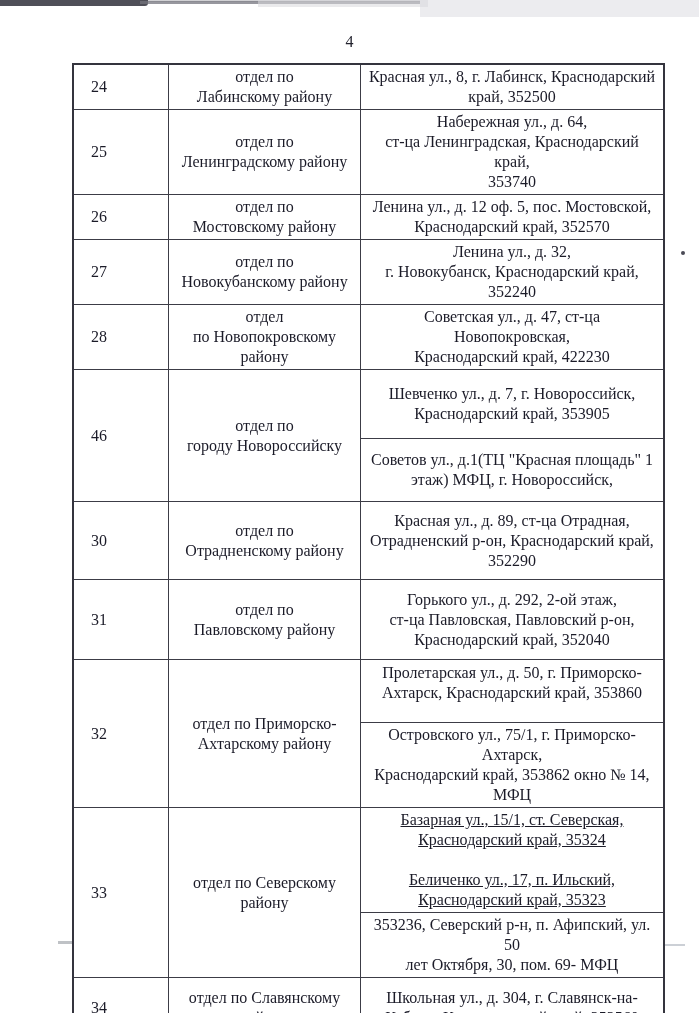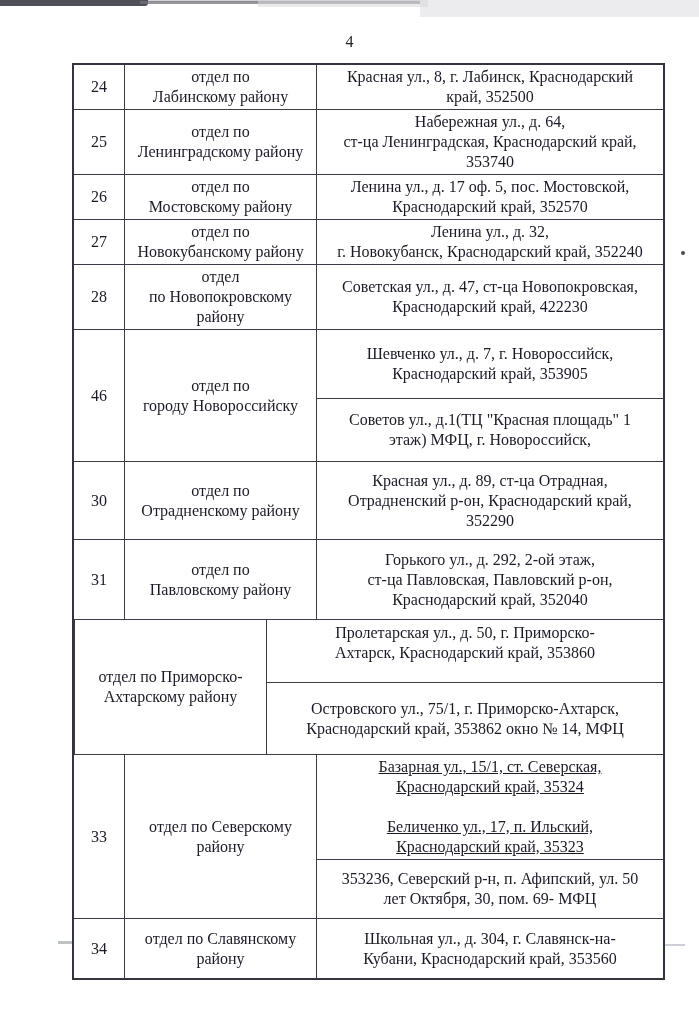--- a/index.html
+++ b/index.html
@@ -52,20 +52,21 @@
     padding: 2px 4px;
   }
   .cell-num {
     width: 50px;
     flex: 0 0 50px;
   }
   .cell-dept {
     width: 192px;
     flex: 0 0 192px;
     border-left: 1px solid #3c3c46;
+    margin-left: 44px;
   }
   .addr-col {
     flex: 1 1 auto;
     border-left: 1px solid #3c3c46;
     display: flex;
     flex-direction: column;
   }
   .addr-cell {
     box-sizing: border-box;
     flex: 1 1 auto;
@@ -128,21 +129,21 @@
         <div class="addr-cell">Набережная ул., д. 64,
 ст-ца Ленинградская, Краснодарский край,
 353740</div>
       </div>
     </div>
     <div class="t-row" style="min-height: 42px;">
       <div class="cell cell-num">26</div>
       <div class="cell cell-dept">отдел по
 Мостовскому району</div>
       <div class="addr-col">
-        <div class="addr-cell">Ленина ул., д. 17 оф. 5, пос. Мостовской,
+        <div class="addr-cell">Ленина ул., д. 12 оф. 5, пос. Мостовской,
 Краснодарский край, 352570</div>
       </div>
     </div>
     <div class="t-row" style="min-height: 42px;">
       <div class="cell cell-num">27</div>
       <div class="cell cell-dept">отдел по
 Новокубанскому району</div>
       <div class="addr-col">
         <div class="addr-cell">Ленина ул., д. 32,
 г. Новокубанск, Краснодарский край, 352240</div>
@@ -183,20 +184,21 @@
       <div class="cell cell-num">31</div>
       <div class="cell cell-dept">отдел по
 Павловскому району</div>
       <div class="addr-col">
         <div class="addr-cell">Горького ул., д. 292, 2-ой этаж,
 ст-ца Павловская, Павловский р-он,
 Краснодарский край, 352040</div>
       </div>
     </div>
     <div class="t-row" style="min-height: 118px;">
+      <div class="cell cell-num">32</div>
       <div class="cell cell-dept">отдел по Приморско-
 Ахтарскому району</div>
       <div class="addr-col">
         <div class="addr-cell" style="min-height: 46px;">Пролетарская ул., д. 50, г. Приморско-
 Ахтарск, Краснодарский край, 353860</div>
         <div class="addr-cell" style="min-height: 72px; margin-top: 16px;">Островского ул., 75/1, г. Приморско-Ахтарск,
 Краснодарский край, 353862 окно № 14, МФЦ</div>
       </div>
     </div>
     <div class="t-row" style="min-height: 159px;">

